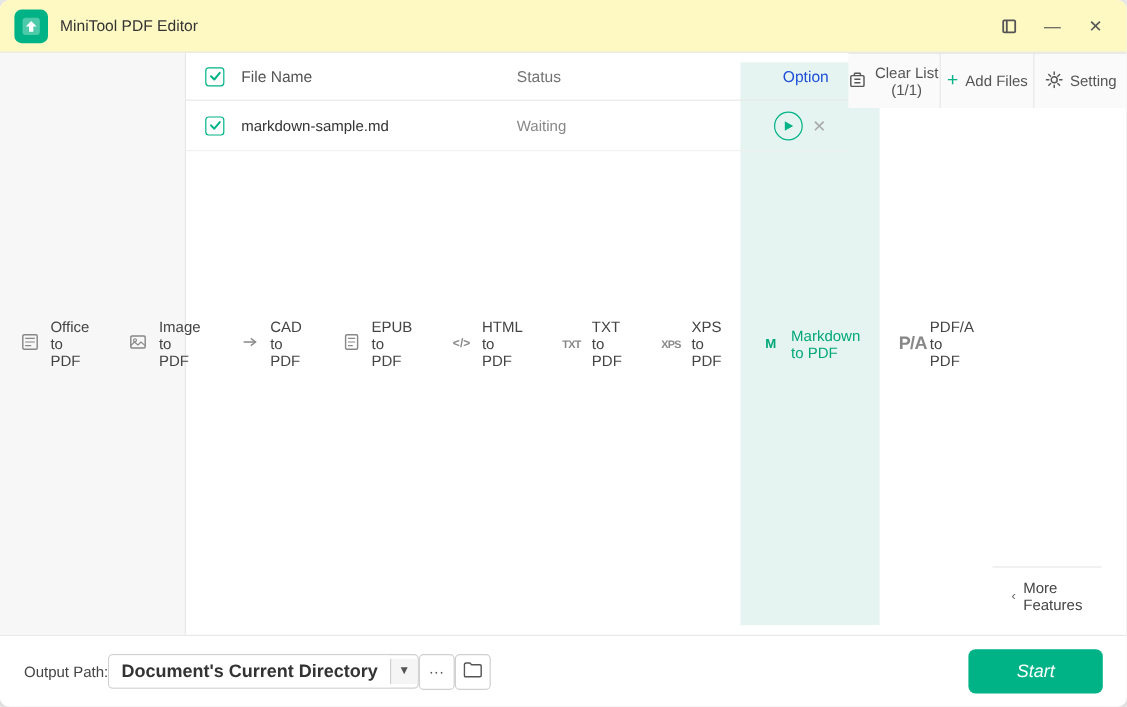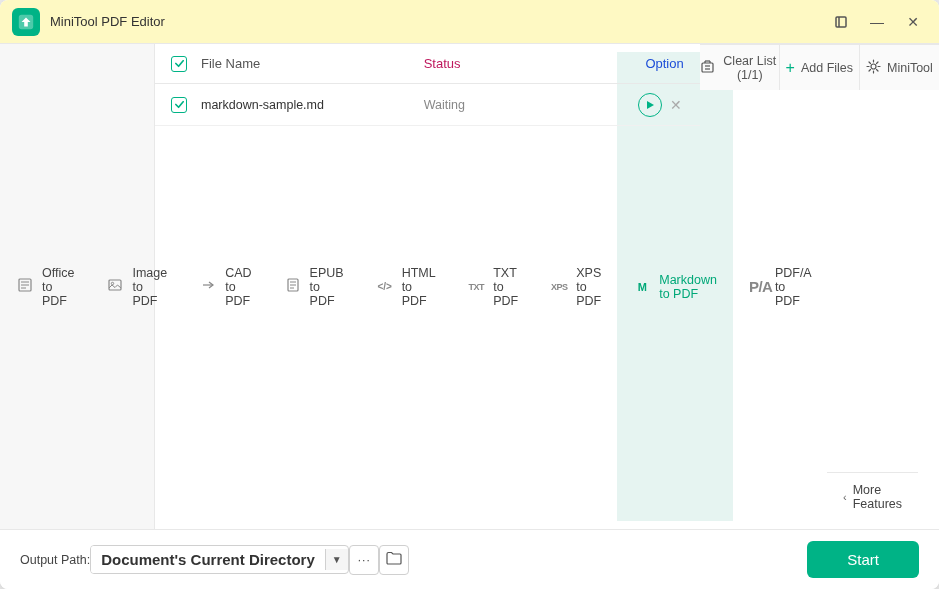--- a/index.html
+++ b/index.html
@@ -152,21 +152,21 @@
       align-items: center;
     }
     .file-table-header .col-name {
       flex: 1;
       font-size: 13px;
       color: #555;
     }
     .file-table-header .col-status {
       width: 180px;
       font-size: 13px;
-      color: #be185d;
+      color: #737373;
     }
     .file-table-header .col-option {
       width: 80px;
       text-align: right;
       font-size: 13px;
       color: #1d4ed8;
     }
     .file-row {
       display: flex;
       align-items: center;
@@ -290,20 +290,21 @@
     .spacer { flex: 1; }
     .start-btn {
       background: #00b386;
       color: white;
       border: none;
       border-radius: 6px;
       padding: 10px 40px;
       font-size: 15px;
       cursor: pointer;
       font-weight: 400;
+      font-style: italic;
     }
     
     .play-icon-btn {
       width: 24px;
       height: 24px;
       border: 1.5px solid #00b386;
       border-radius: 50%;
       display: flex;
       align-items: center;
       justify-content: center;
@@ -482,21 +483,21 @@
           <span class="add-icon">+</span>
           <span>Add Files</span>
         </button>
         <button class="toolbar-btn">
           <span>
             <svg width="15" height="15" viewBox="0 0 15 15" fill="none" stroke="#555" stroke-width="1.2">
               <circle cx="7.5" cy="7.5" r="2.5"></circle>
               <path d="M7.5 1 L7.5 3 M7.5 12 L7.5 14 M1 7.5 L3 7.5 M12 7.5 L14 7.5 M3 3 L4.5 4.5 M10.5 10.5 L12 12 M3 12 L4.5 10.5 M10.5 4.5 L12 3" stroke-linecap="round"></path>
             </svg>
           </span>
-          <span>MiniTool</span>
+          <span>Setting</span>
         </button>
       </div>
     </div>
   </div>
 
   <div class="bottom-bar">
     <span class="output-label">Output Path:</span>
     <div class="output-path-select">
       <span class="output-path-value">Document's Current Directory</span>
       <span class="output-path-arrow">▼</span>

